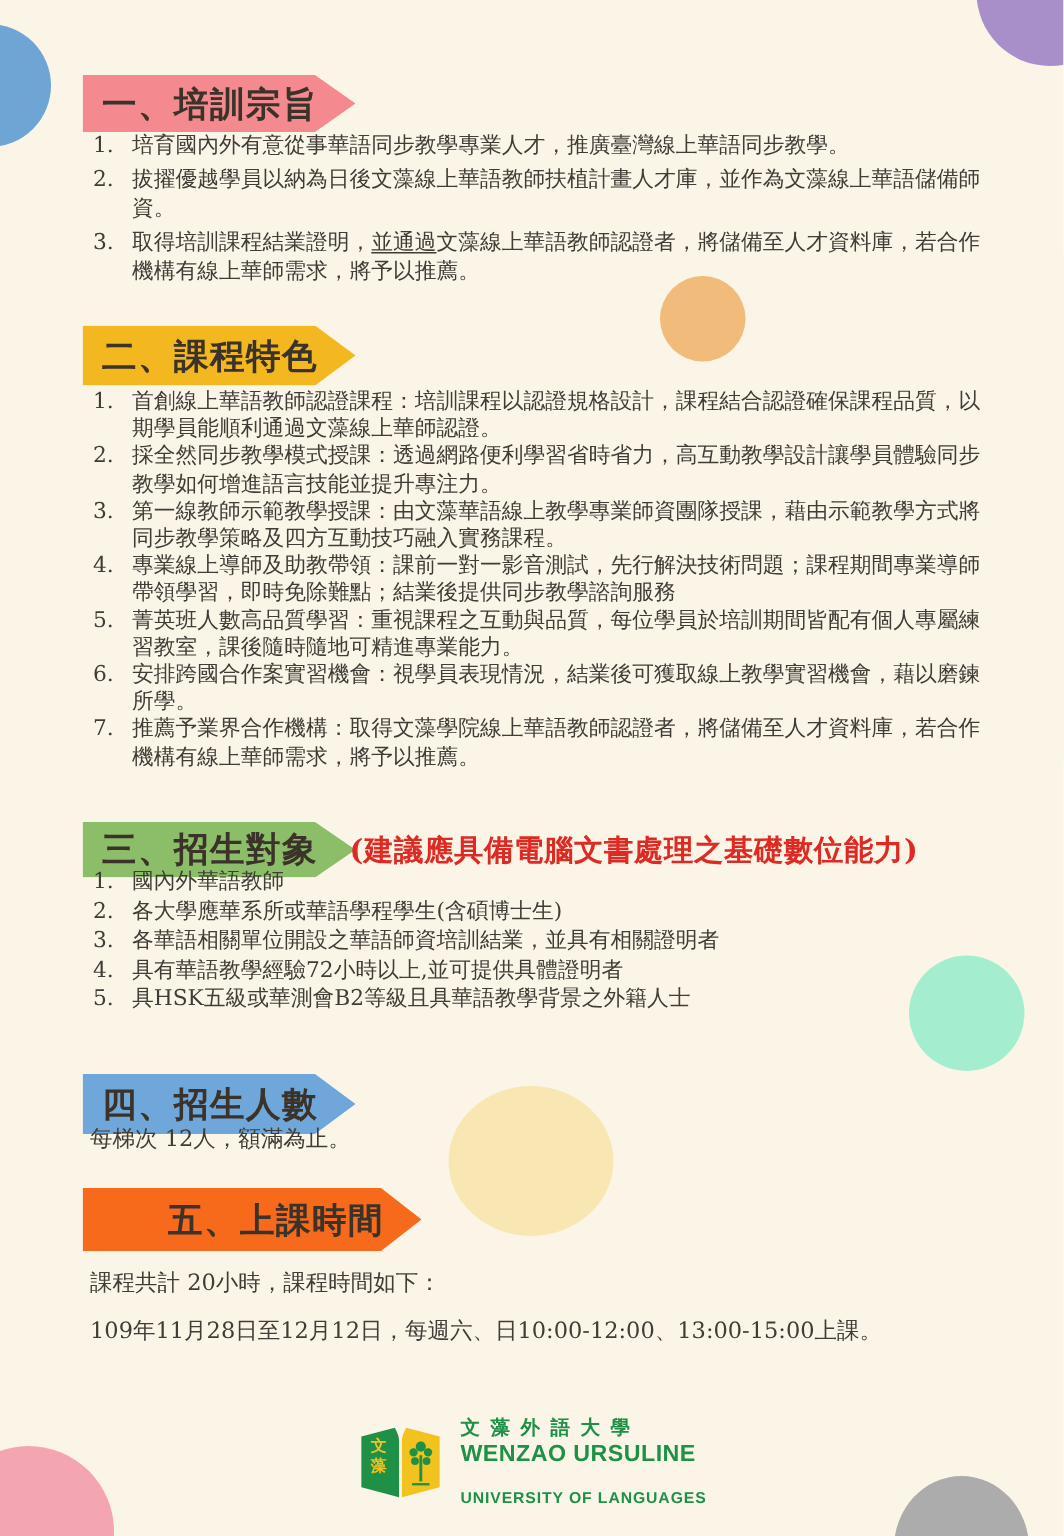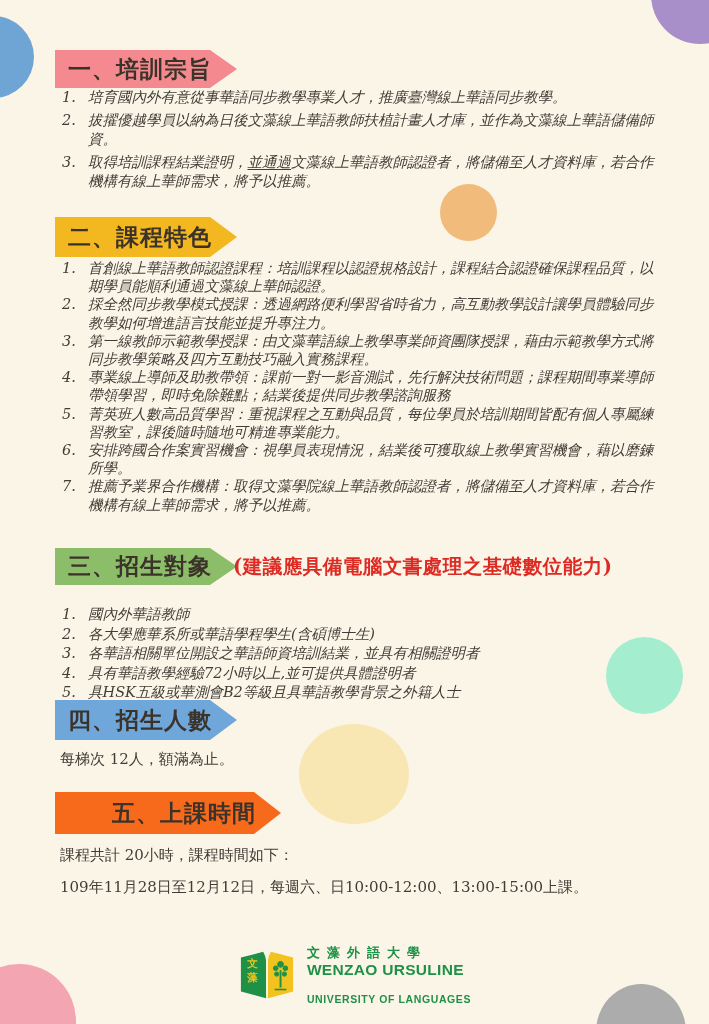--- a/index.html
+++ b/index.html
@@ -44,30 +44,29 @@
     letter-spacing:0.5px;white-space:nowrap;
   }
 
   ol.list{
     position:absolute;left:60px;margin:0;padding:0;
     width:596px;list-style:none;counter-reset:n;
   }
   ol.list li{
     position:relative;counter-increment:n;
     margin-left:28px;
-    font-style:italic;
   }
   ol.list li::before{
     content:counter(n) ".";
     position:absolute;left:-26px;top:0;
   }
   .l1{top:88px;font-size:14.5px;line-height:19.5px;}
   .l1 li{margin-bottom:3px;}
   .l2{top:259px;font-size:14.5px;line-height:18.2px;}
-  .l3{top:605px;font-size:14.5px;line-height:19.5px;}
+  .l3{top:579px;font-size:14.5px;line-height:19.5px;}
   .u{text-decoration:underline;text-underline-offset:2px;}
 
   .body-line{position:absolute;left:60px;font-size:15px;white-space:nowrap;}
   .t4{top:750px;}
   .t5a{top:846px;}
   .t5b{top:878px;}
 
   
   .logo{
     position:absolute;left:0;right:0;top:946px;
@@ -119,21 +118,21 @@
   </div>
   <div class="note-red">(建議應具備電腦文書處理之基礎數位能力)</div>
   <ol class="list l3">
     <li>國內外華語教師</li>
     <li>各大學應華系所或華語學程學生(含碩博士生)</li>
     <li>各華語相關單位開設之華語師資培訓結業，並具有相關證明者</li>
     <li>具有華語教學經驗72小時以上,並可提供具體證明者</li>
     <li>具HSK五級或華測會B2等級且具華語教學背景之外籍人士</li>
   </ol>
 
-  <div class="banner b4" style="background: rgb(111, 167, 218);">
+  <div class="banner b4" style="background: rgb(111, 167, 218); margin-top: 16px;">
     <span>四、招生人數</span>
   </div>
   <div class="body-line t4">每梯次 12人，額滿為止。</div>
 
   <div class="banner b5" style="background: rgb(247, 106, 28);">
     <span>五、上課時間</span>
   </div>
   <div class="body-line t5a">課程共計 20小時，課程時間如下：</div>
   <div class="body-line t5b">109年11月28日至12月12日，每週六、日10:00-12:00、13:00-15:00上課。</div>
 

